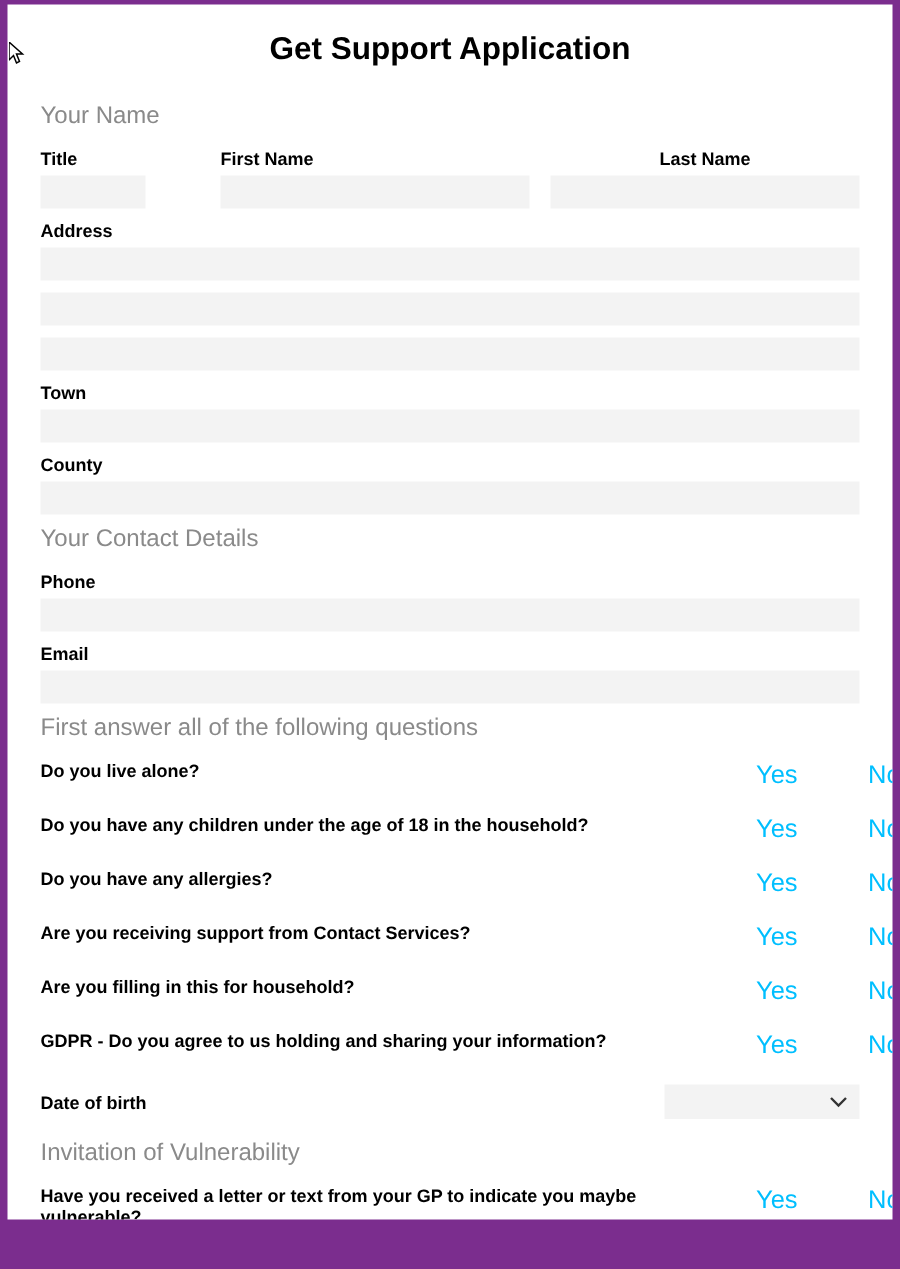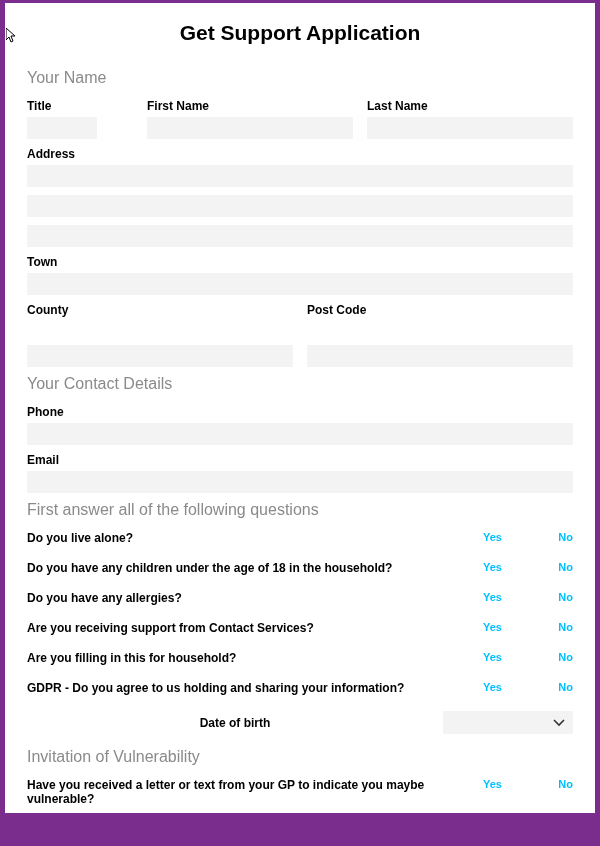--- a/index.html
+++ b/index.html
@@ -65,50 +65,50 @@
       width: 100%;
       padding: 3px 5px;
       font-size: 11px;
     }
     .input-full {
       width: 100%;
       margin-bottom: 8px;
     }
     .title-col { width: 70px; }
     .first-col { flex: 1; margin-left: 36px; }
-    .last-col { flex: 1; }
-    .half { flex: 1; gap: 24px; }
+    .last-col { flex: 1; align-items: center; }
+    .half { flex: 1; }
     .question-row {
       display: flex;
       align-items: flex-start;
       justify-content: space-between;
       margin-bottom: 16px;
     }
     .question-row .q-label {
       margin-bottom: 0;
       flex: 1;
     }
     .yn {
       display: flex;
       gap: 26px;
       width: 90px;
       justify-content: space-between;
     }
     .yn-btn {
-      font-size: 11px;
-      font-weight: bold;
+      font-size: 17px;
+      font-weight: normal;
       color: #00bfff;
       cursor: pointer;
       user-select: none;
+      margin-left: 21px;
     }
     .dob-row {
       display: flex;
       align-items: center;
       margin-bottom: 14px;
-      text-align: center;
     }
     .dob-row .q-label {
       flex: 1;
       margin-bottom: 0;
     }
     .select {
       background: #f3f3f3;
       border: none;
       height: 23px;
       width: 130px;
@@ -163,24 +163,20 @@
   </div>
   <div class="field input-full">
     <label>Town</label>
     <input class="input" value="" style="">
   </div>
   <div class="row">
     <div class="field half">
       <label>County</label>
       <input class="input" value="" style="">
     </div>
-    <div class="field half">
-      <label>Post Code</label>
-      <input class="input" value="" style="">
-    </div>
   </div>
 
   <h2 class="section">Your Contact Details</h2>
   <div class="field input-full">
     <label>Phone</label>
     <input class="input" value="" style="">
   </div>
   <div class="field input-full">
     <label>Email</label>
     <input class="input" value="" style="">

